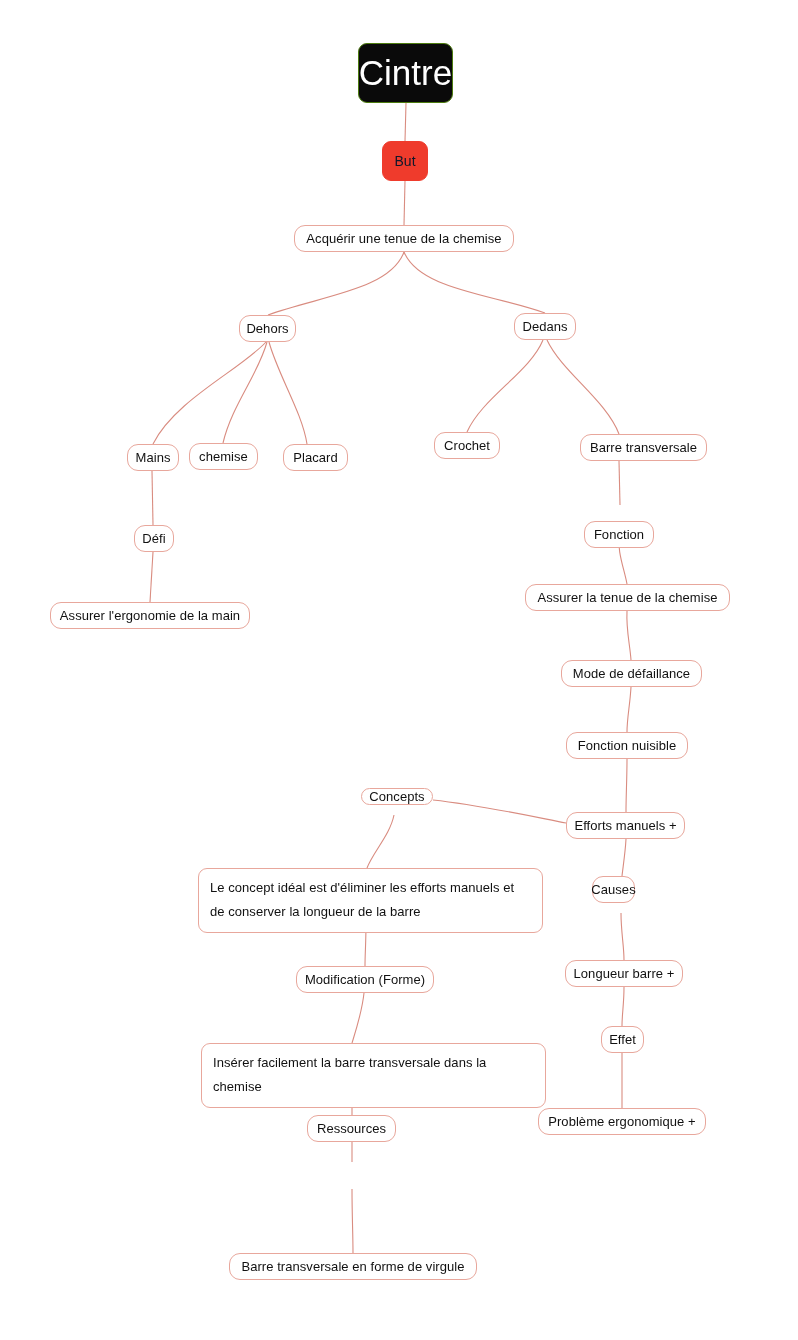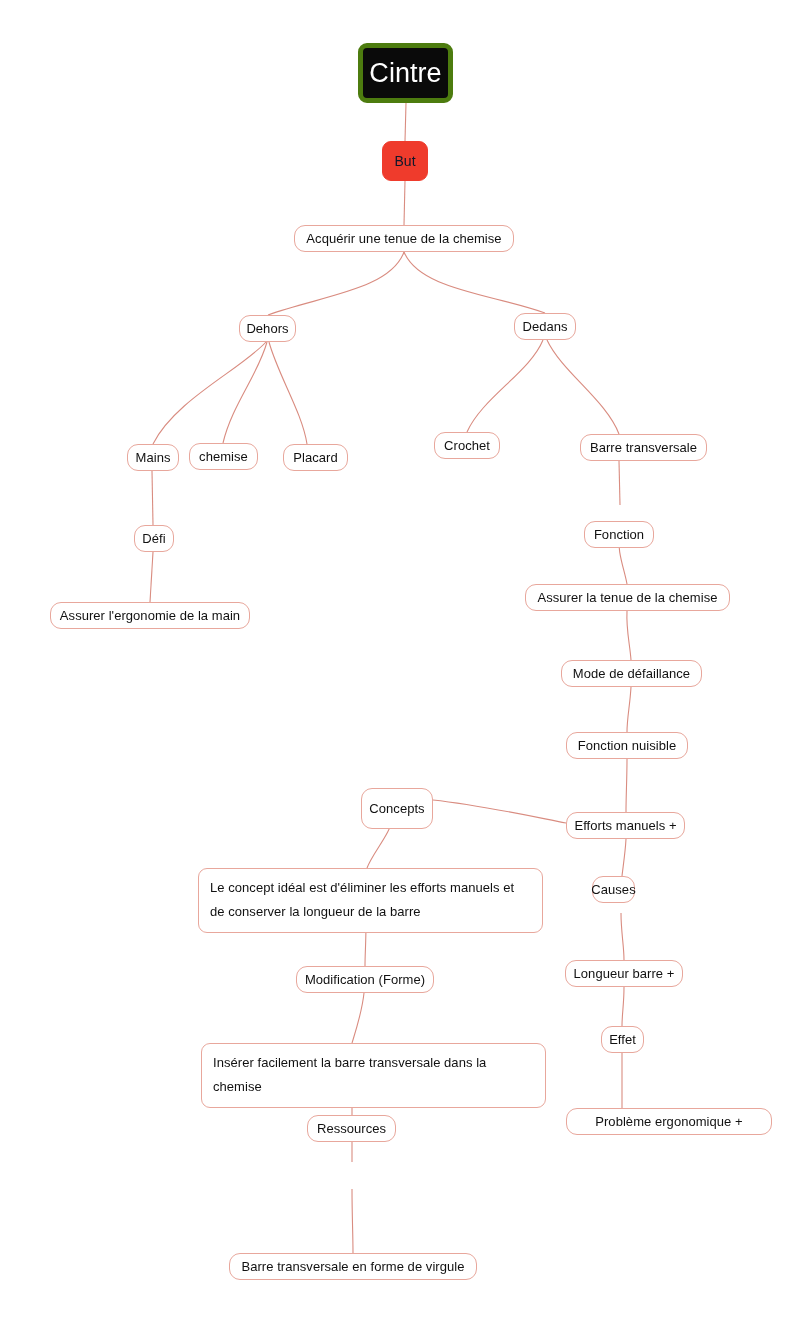--- a/index.html
+++ b/index.html
@@ -48,24 +48,24 @@
   }
   .node.multiline {
     white-space: normal;
     align-items: flex-start;
     border-radius: 9px;
     padding: 7px 11px 8px 11px;
     line-height: 24px;
   }
   .node.root {
     background: #0a0a0a;
-    border: 5px solid #4d7c0f;
+    border: 1px solid #4d7c0f;
     border-radius: 9px;
     color: #ffffff;
-    font-size: 27px;
+    font-size: 35px;
     line-height: 34px;
     justify-content: center;
     padding: 0;
   }
   .node.goal {
     background: #ef3b2c;
     border: 1px solid #ef3b2c;
     border-radius: 9px;
     color: #0f172a;
     font-size: 14px;
@@ -120,21 +120,21 @@
       <div class="node center" style="left: 434px; top: 432px; width: 66px; height: 27px;">Crochet</div>
       <div class="node center" style="left: 556px; top: 434px; width: 127px; height: 27px; margin-left: 24px;">Barre transversale</div>
       <div class="node center" style="left: 584px; top: 505px; width: 70px; height: 27px; margin-top: 16px;">Fonction</div>
       <div class="node center" style="left: 525px; top: 584px; width: 205px; height: 27px;">Assurer la tenue de la chemise</div>
       <div class="node center" style="left: 561px; top: 660px; width: 141px; height: 27px;">Mode de défaillance</div>
       <div class="node center" style="left: 566px; top: 732px; width: 122px; height: 27px;">Fonction nuisible</div>
       <div class="node center" style="left: 566px; top: 812px; width: 119px; height: 27px;">Efforts manuels +</div>
       <div class="node center" style="left: 592px; top: 876px; width: 43px; height: 27px;">Causes</div>
       <div class="node center" style="left: 565px; top: 960px; width: 118px; height: 27px;">Longueur barre +</div>
       <div class="node center" style="left: 601px; top: 1026px; width: 43px; height: 27px;">Effet</div>
-      <div class="node center" style="left: 566px; top: 1108px; width: 206px; height: 27px;">Problème ergonomique +</div>
-      <div class="node center" style="left: 361px; top: 788px; width: 72px; height: 41px;">Concepts</div>
+      <div class="node center" style="left: 538px; top: 1108px; width: 168px; height: 27px;">Problème ergonomique +</div>
+      <div class="node center" style="left: 361px; top: 788px; width: 72px; height: 17px;">Concepts</div>
       <div class="node multiline" style="left: 198px; top: 868px; width: 345px; min-height: 55px;">Le concept idéal est d'éliminer les efforts manuels et de conserver la longueur de la barre</div>
       <div class="node center" style="left: 296px; top: 966px; width: 138px; height: 27px;">Modification (Forme)</div>
       <div class="node multiline" style="left: 181px; top: 1043px; width: 345px; min-height: 55px; margin-left: 20px;">Insérer facilement la barre transversale dans la chemise</div>
       <div class="node center" style="left: 307px; top: 1115px; width: 89px; height: 27px;">Ressources</div>
       <div class="node center" style="left: 229px; top: 1253px; width: 248px; height: 27px;">Barre transversale en forme de virgule</div>
     </div>
 </div>
 
 </body></html>

